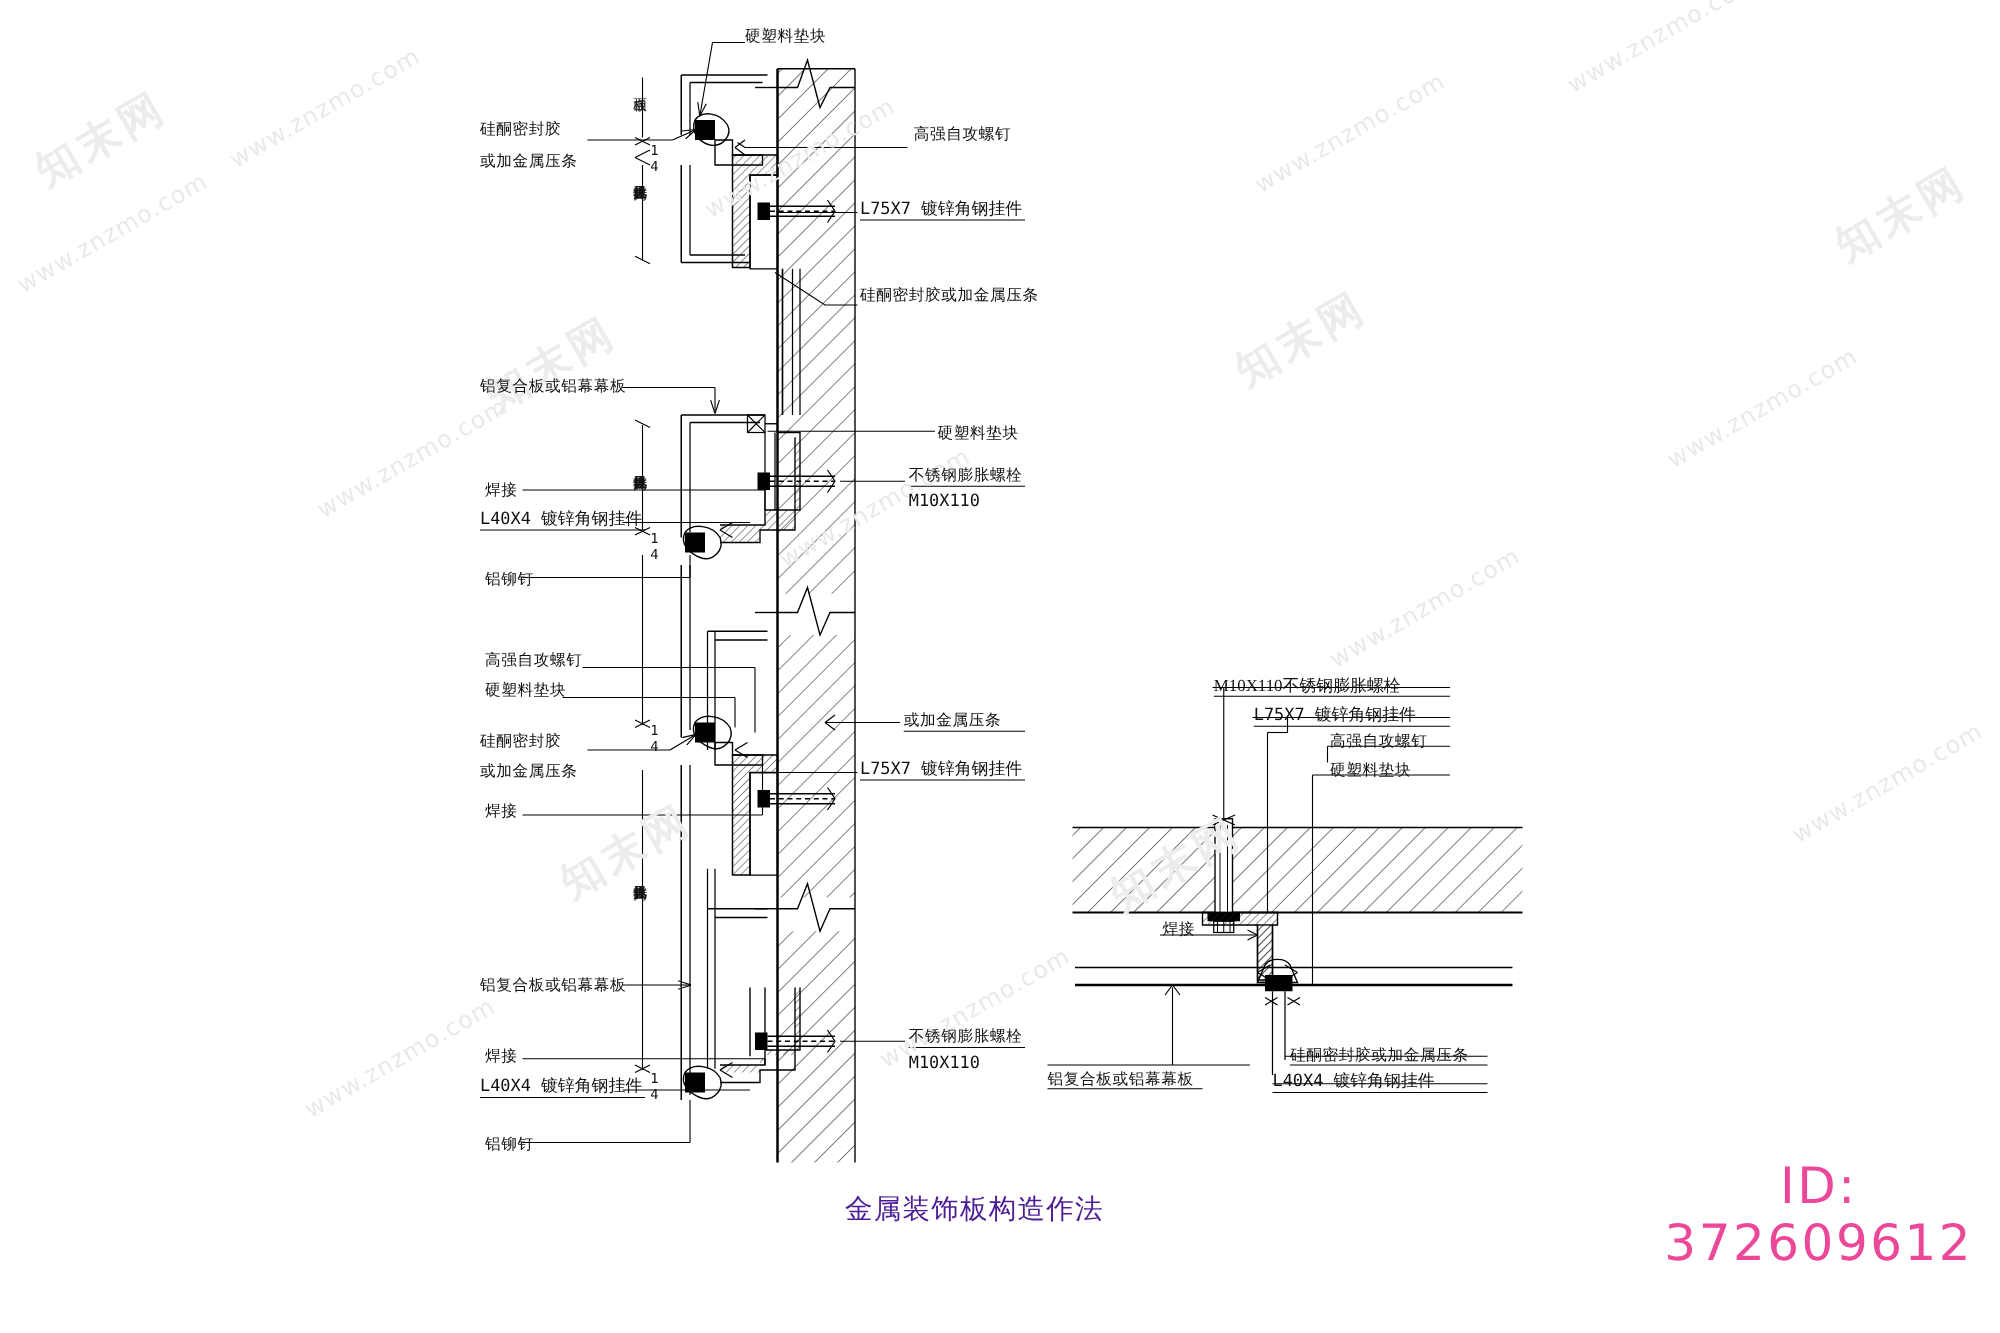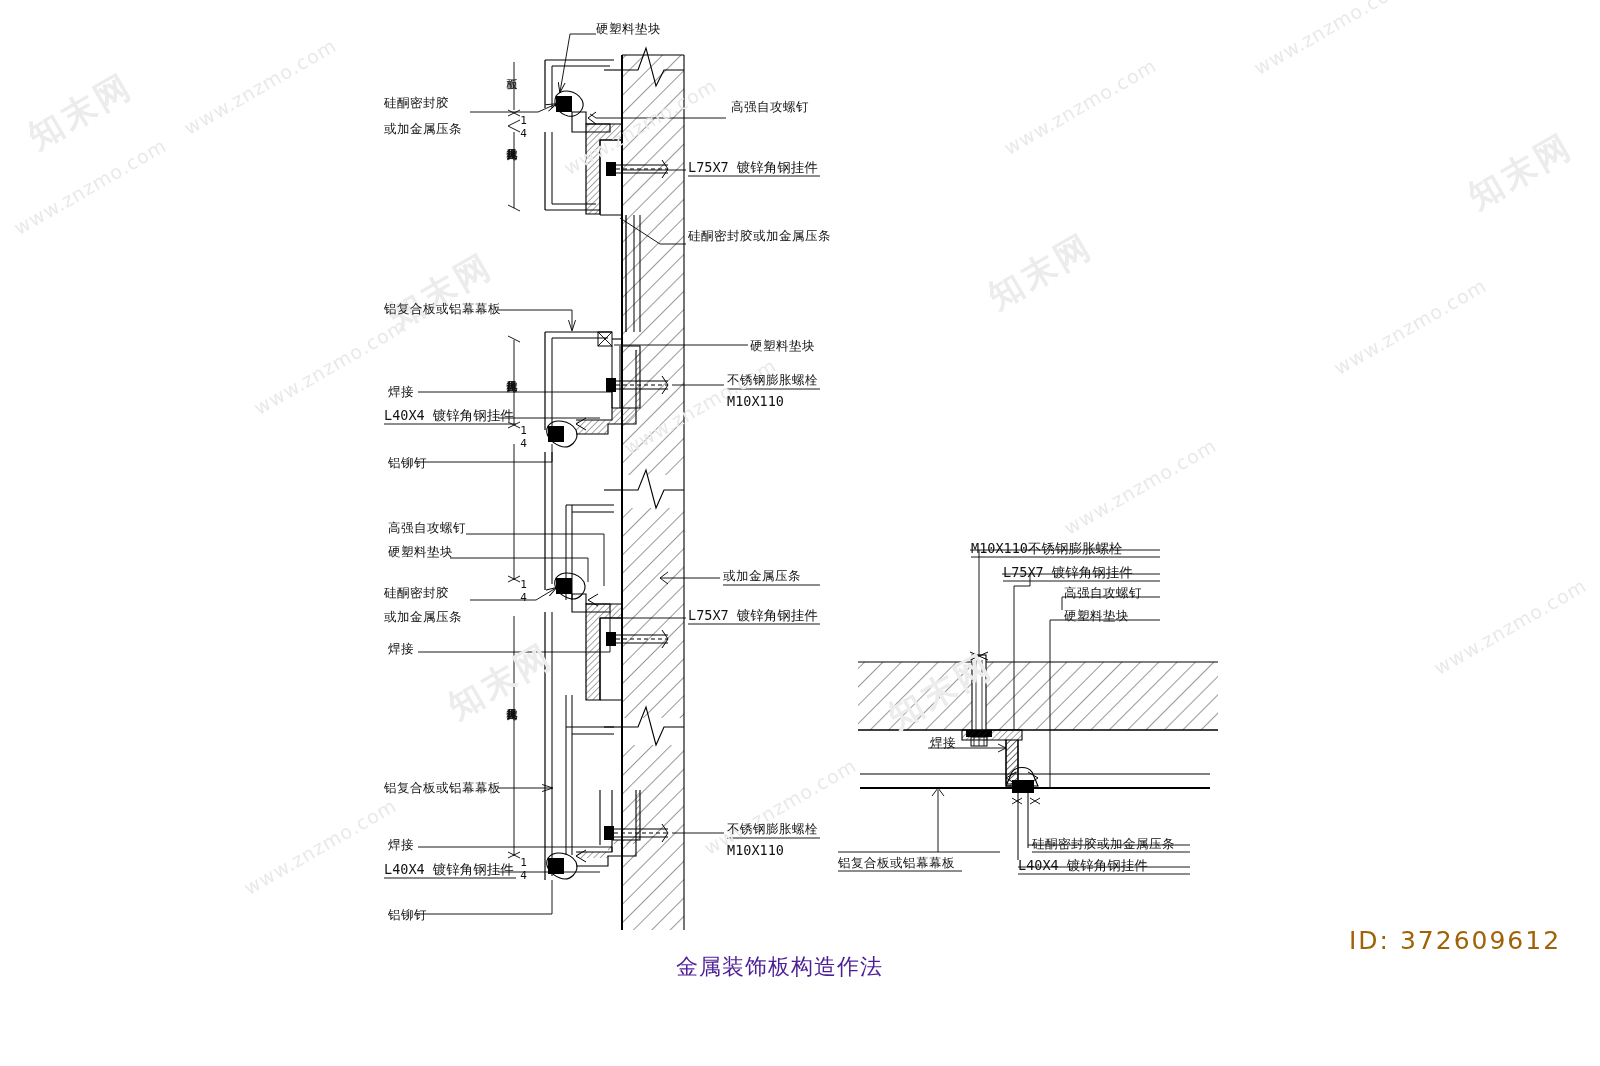--- a/index.html
+++ b/index.html
@@ -88,22 +88,22 @@
     font-family: "DejaVu Sans", "Liberation Sans", sans-serif;
     font-size: 62px;
     font-weight: bold;
     color: #ffffff;
     -webkit-text-stroke: 1.5px #d8d8d8;
     letter-spacing: 8px;
     line-height: 1;
   }
   .brand-id {
     font-family: "DejaVu Sans", "Liberation Sans", sans-serif;
-    font-size: 25px;
-    color: #a16207;
+    font-size: 40px;
+    color: #ec4899;
     letter-spacing: 2px;
     margin-top: 6px;
   }
 </style>
 </head>
 <body>
 
 <div id="page">
 
   <svg id="drawing" viewBox="0 0 1600 1066">
@@ -497,21 +497,21 @@
 
   <div class="lbl vert" style="left:506px; top:70px;">板面</div>
   <div class="lbl vert" style="left:506px; top:140px;">板高见具体设计</div>
   <div class="lbl vert" style="left:506px; top:372px;">板高见具体设计</div>
   <div class="lbl vert" style="left:506px; top:700px;">板高见具体设计</div>
   <div class="lbl vert tech" style="left:518px; top:114px; font-size:11px;">14</div>
   <div class="lbl vert tech" style="left:518px; top:424px; font-size:11px;">14</div>
   <div class="lbl vert tech" style="left:518px; top:578px; font-size:11px;">14</div>
   <div class="lbl vert tech" style="left:518px; top:856px; font-size:11px;">14</div>
 
-  <div class="lbl tech" style="left:971px; top:541px;">M10X110不锈钢膨胀螺栓</div>
+  <div class="lbl tech" style="left:971px; top:541px;font-family:Liberation Serif, serif;">M10X110不锈钢膨胀螺栓</div>
   <div class="lbl tech" style="left:1003px; top:565px;">L75X7 镀锌角钢挂件</div>
   <div class="lbl" style="left:1064px; top:586px;">高强自攻螺钉</div>
   <div class="lbl" style="left:1064px; top:609px;">硬塑料垫块</div>
   <div class="lbl" style="left:930px; top:736px;">焊接</div>
   <div class="lbl" style="left:838px; top:856px;">铝复合板或铝幕幕板</div>
   <div class="lbl" style="left:1032px; top:837px;">硅酮密封胶或加金属压条</div>
   <div class="lbl tech" style="left:1018px; top:858px;">L40X4 镀锌角钢挂件</div>
 
   <div class="title" style="left:676px; top:952px;">金属装饰板构造作法</div>
 

